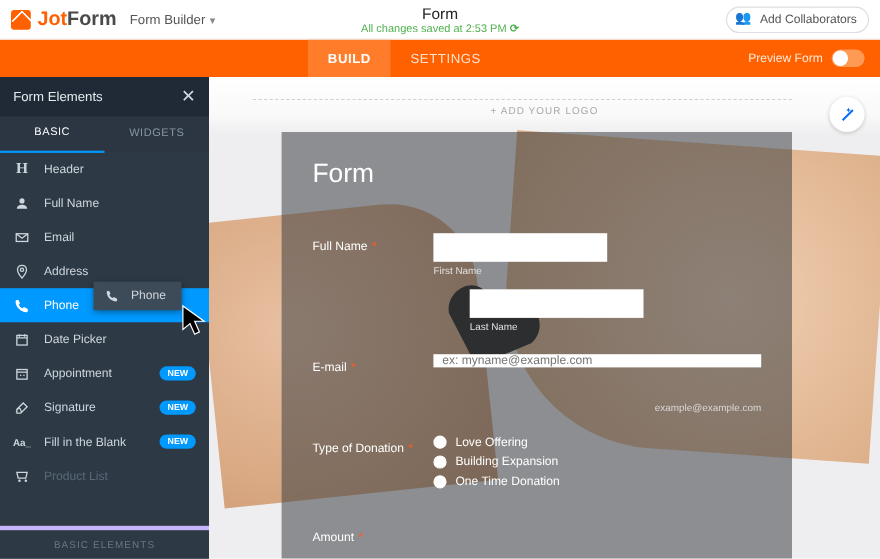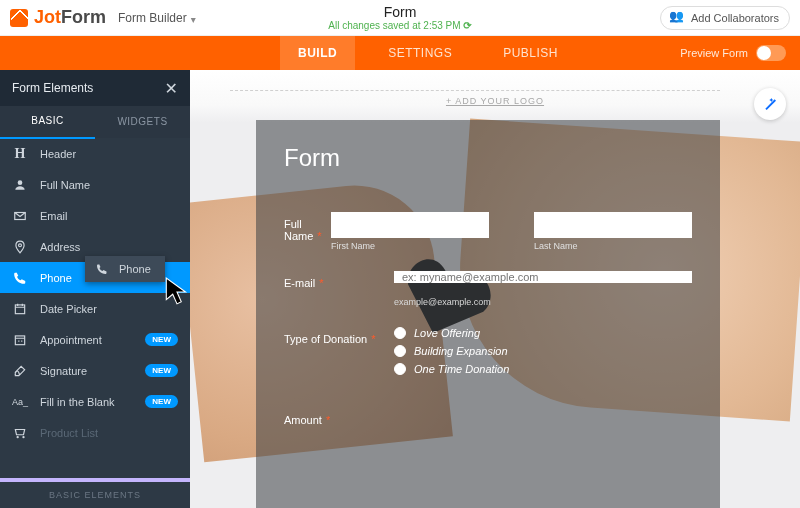--- a/index.html
+++ b/index.html
@@ -18,21 +18,21 @@
   .center-title { position: absolute; left: 50%; transform: translateX(-50%); text-align: center; }
   .center-title .t { font-size: 14px; color: #222; }
   .center-title .s { font-size: 10px; color: #4fb24f; }
   .center-title .s .reload { color:#4fb24f; font-weight:bold; }
   .collab { margin-left: auto; border: 1px solid #ddd; border-radius: 14px; padding: 4px 10px; font-size: 11px; color: #555; display:flex; align-items:center; gap:6px; background:#fff;}
   .collab .people { width:14px; height:14px; display:inline-block; position:relative; }
   .collab .people::before { content:'👥'; font-size:12px; position:absolute; left:-2px; top:-2px; }
 
   
   .navbar { height: 34px; background: #ff6100; display: flex; align-items: center; color: #fff; font-size: 12px; }
-  .nav-center { margin-left: 280px; display: flex; gap: 15px; }
+  .nav-center { margin-left: 280px; display: flex; gap: 0; }
   .nav-item { padding: 0 18px; line-height: 34px; color: #ffe3cf; letter-spacing: 0.5px; }
   .nav-item.active { background: #ff7c2a; color: #fff; font-weight: 600; }
   .preview { margin-left: auto; display: flex; align-items: center; gap: 8px; padding-right: 14px; font-size: 11px; color:#ffe9d8;}
   .toggle { width: 30px; height: 16px; background: #ff9a55; border-radius: 8px; position: relative; }
   .toggle::after { content:''; position:absolute; left:1px; top:1px; width:14px; height:14px; background:#fff; border-radius:50%; }
 
   
   .main { display: flex; height: calc(508px - 70px); }
 
   
@@ -58,35 +58,35 @@
   .cursor-arrow { position:absolute; left:164px; top:276px; z-index:60; }
   .cursor-arrow svg { width:26px; height:30px; }
 
   
   .canvas { flex:1; position: relative; background: #f5f5f5; overflow:hidden;}
   .bg-photo { position:absolute; inset:0; }
   .sky { position:absolute; inset:0; background: linear-gradient(180deg,#fff 0%, #f9f9f9 8%, #eeeef0 12%); }
   .hand-left { position:absolute; left:0; top:120px; width:250px; height:260px; background: radial-gradient(circle at 30% 40%, #e8c0a2, #d9a983 60%, #c99670 100%); border-top-right-radius:80px; transform: rotate(-6deg);}
   .hand-right { position:absolute; right:0; top:60px; width:340px; height:280px; background: radial-gradient(circle at 60% 50%, #f0cfb4, #e2b894 60%, #d4a67e 100%); border-bottom-left-radius:140px; transform: rotate(4deg);}
   .heart { position:absolute; left:210px; top:190px; width:90px; height:80px; background:#1a1a1a; transform: rotate(20deg); clip-path: path('M45 75 L5 38 C-5 20 15 -5 35 12 L45 22 L55 12 C75 -5 95 20 85 38 Z');}
-  .add-logo { position:absolute; top:26px; left:50%; transform:translateX(-50%); font-size:9px; letter-spacing:1px; color:#a8a8a8;text-decoration:underline; }
+  .add-logo { position:absolute; top:26px; left:50%; transform:translateX(-50%); font-size:9px; letter-spacing:1px; color:#a8a8a8; }
   .dash-rule { position:absolute; top:20px; left:40px; right:80px; border-top:1px dashed #d0d0d0;}
   .magic-btn { position:absolute; top:18px; right:14px; width:32px; height:32px; background:#fff; border-radius:50%; box-shadow:0 1px 4px rgba(0,0,0,0.2); display:flex; align-items:center; justify-content:center; color:#0c6dff; font-size:14px;}
   .form-panel { position:absolute; left:66px; top:50px; right:80px; bottom:0; background: rgba(60,64,68,0.55); padding: 24px 28px; color:#fff; }
   .form-title { font-size:24px; font-weight:400; margin-bottom:40px;}
   .field-row { display:flex; align-items:flex-start; margin-bottom:20px; font-size:11px;}
   .field-label { width:110px; padding-top:6px;}
   .req { color:#ff5a2a; margin-left:4px;}
   .inputs { flex:1; display:flex; gap:12px; flex-direction:column;}
-  .two-col { display:flex; gap:12px;}
+  .two-col { display:flex; gap:12px;flex-direction:column;}
   .inp { background:#fff; height:26px; border:none; flex:1; padding:0 8px; font-size:11px; color:#333;}
   .sublab { font-size:9px; color:#e0e0e0; margin-top:3px;}
-  .hint { font-size:9px; color:#d8d8d8; margin-top:2px;}
+  .hint { font-size:9px; color:#d8d8d8; margin-top:20px;text-align:right;}
   .radio-group { display:flex; flex-direction:column; gap:6px; }
-  .radio-item { display:flex; gap:8px; font-size:11px;font-style:italic;}
+  .radio-item { display:flex; gap:8px; font-size:11px;}
   .radio-dot { width:12px; height:12px; border-radius:50%; background:#fff; border:1px solid #fff; flex-shrink:0;}
 </style>
 </head>
 <body>
 
 <div class="topbar">
   <div class="logo">
     <div class="logo-mark"></div>
     <span class="logo-text">
       <span class="logo-jot">Jot</span><span class="logo-form">Form</span>
@@ -103,21 +103,20 @@
   <button class="collab">
     <span class="people"></span>
     <span>Add Collaborators</span>
   </button>
 </div>
 
 <div class="navbar">
   <div class="nav-center">
     <div class="nav-item active">BUILD</div>
     <div class="nav-item">SETTINGS</div>
-    <div class="nav-item">PUBLISH</div>
   </div>
   <div class="preview">
     <span>Preview Form</span>
     <div class="toggle"></div>
   </div>
 </div>
 
 <div class="main">
 
   <div class="sidebar">
@@ -194,21 +193,21 @@
         <span class="ico">
             <svg viewBox="0 0 24 24" fill="none" stroke="currentColor" stroke-width="2">
               <path d="M3 18c3-8 6-8 8 0M14 4l6 6-10 10H4v-6z"></path>
             </svg>
           </span>
         <span>Signature</span>
         <span class="badge">NEW</span>
       </div>
       <div class="elem">
         <span class="ico">
-            <span style="font-size:9px;font-weight:400;">Aa_</span>
+            <span style="font-size:9px;font-weight:700;">Aa_</span>
           </span>
         <span>Fill in the Blank</span>
         <span class="badge">NEW</span>
       </div>
       <div class="elem disabled">
         <span class="ico">
             <svg viewBox="0 0 24 24" fill="none" stroke="currentColor" stroke-width="2">
               <path d="M4 6h16l-2 9H6zM8 20a1 1 0 100-2 1 1 0 000 2zM18 20a1 1 0 100-2 1 1 0 000 2z"></path>
             </svg>
           </span>

